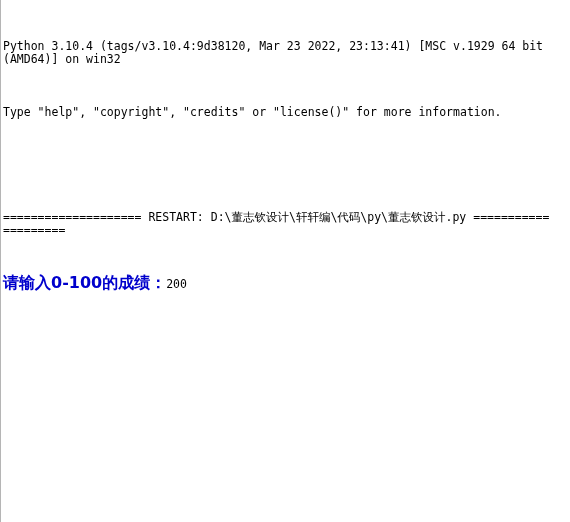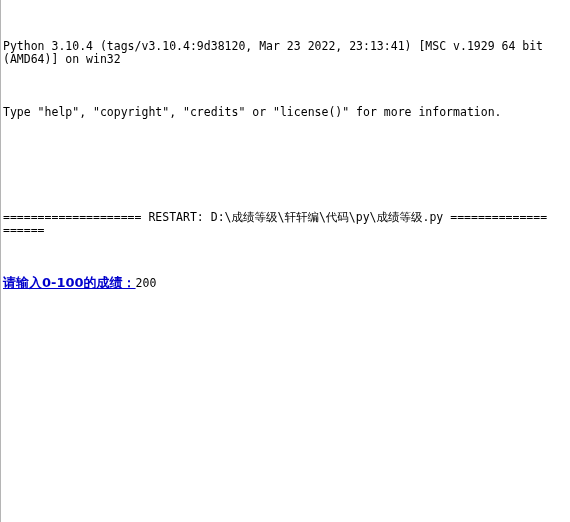--- a/index.html
+++ b/index.html
@@ -41,36 +41,35 @@
   }
 
   .tok-stdout  { color: #000000; }
   .tok-restart { color: #000000; }
   .tok-prompt  { color: #0000cc; font-weight: 600; }
   .tok-input   { color: #000000; }
 
   
   .cjk {
     font-family: "DejaVu Sans", "Liberation Sans", sans-serif;
-    font-size: 13px;
-    text-decoration: underline;
+    font-size: 16px;
   }
 </style>
 </head>
 <body>
 
 <div id="shell-window">
 
   <div id="shell-output">
 
     <span class="line tok-stdout">Python 3.10.4 (tags/v3.10.4:9d38120, Mar 23 2022, 23:13:41) [MSC v.1929 64 bit (AMD64)] on win32</span>
 
     <span class="line tok-stdout">Type "help", "copyright", "credits" or "license()" for more information.</span>
 
     <span class="line blank"></span>
 
-    <span class="line tok-restart">==================== RESTART: D:\成绩等级\轩轩编\代码\py\成绩等级.py ====================</span>
+    <span class="line tok-restart">==================== RESTART: D:\董志钦设计\轩轩编\代码\py\董志钦设计.py ====================</span>
 
     <span class="line"><span class="tok-prompt cjk">请输入0-100的成绩：</span><span class="tok-input">200</span></span>
 
   </div>
 
 </div>
 
 </body></html>

